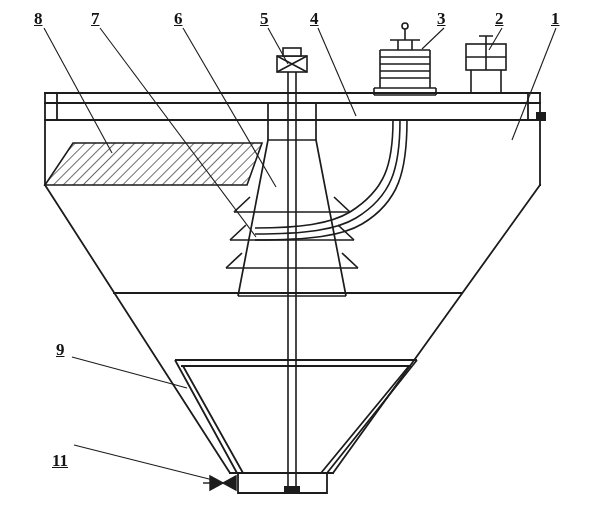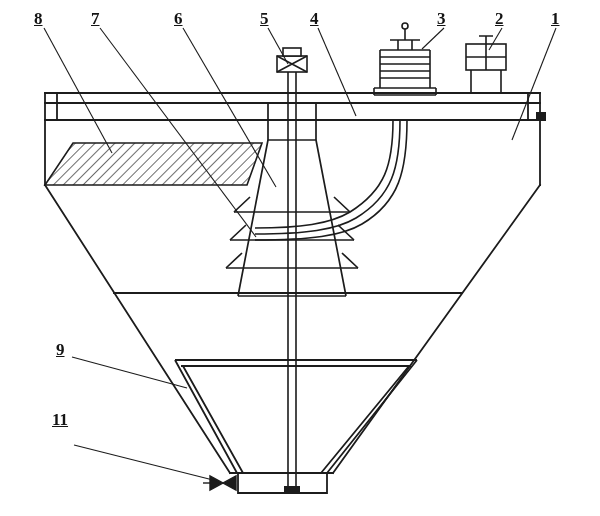--- a/index.html
+++ b/index.html
@@ -23,21 +23,21 @@
   }
   .lp-8  { left:34px;  top:10px; }
   .lp-7  { left:91px;  top:10px; }
   .lp-6  { left:174px; top:10px; }
   .lp-5  { left:260px; top:10px; }
   .lp-4  { left:310px; top:10px; }
   .lp-3  { left:437px; top:10px; }
   .lp-2  { left:495px; top:10px; }
   .lp-1  { left:551px; top:10px; }
   .lp-9  { left:56px;  top:341px; }
-  .lp-11 { left:52px;  top:411px;text-align:center; }
+  .lp-11 { left:52px;  top:452px;text-align:center; }
 </style>
 </head>
 <body>
 
 <div class="stage">
 
   <svg width="600" height="516" viewBox="0 0 600 516">
     <defs>
       <pattern id="hatch" width="7" height="7" patternUnits="userSpaceOnUse" patternTransform="rotate(45)">
         <line x1="0" y1="0" x2="0" y2="7" stroke="#1c1c1c" stroke-width="1.3"></line>

